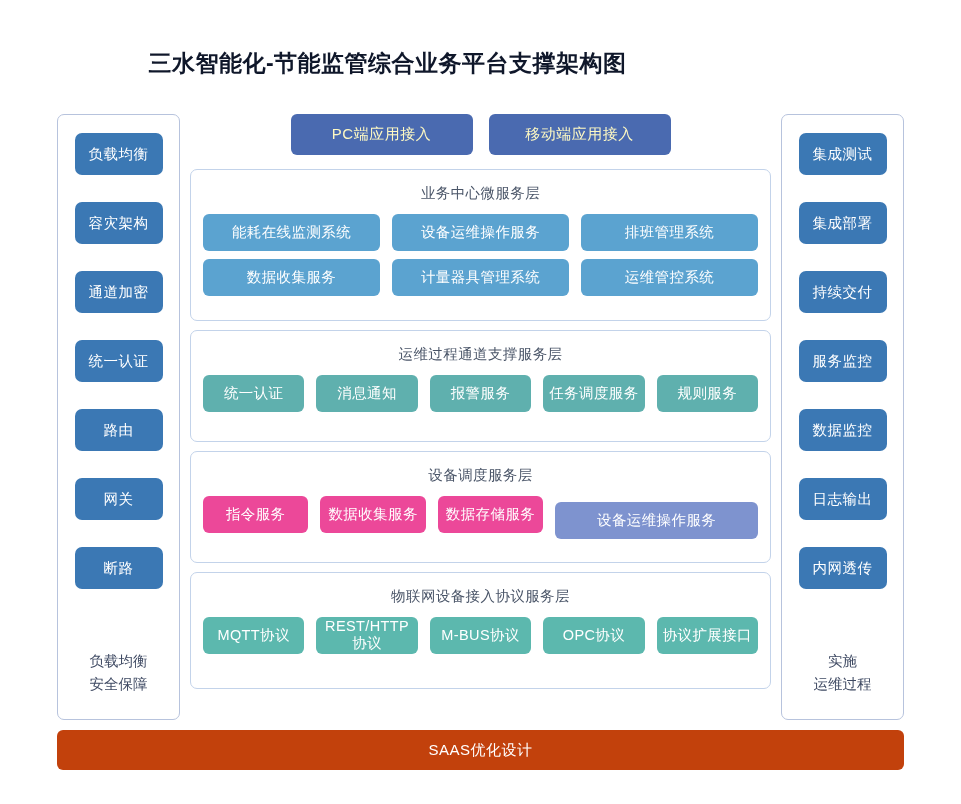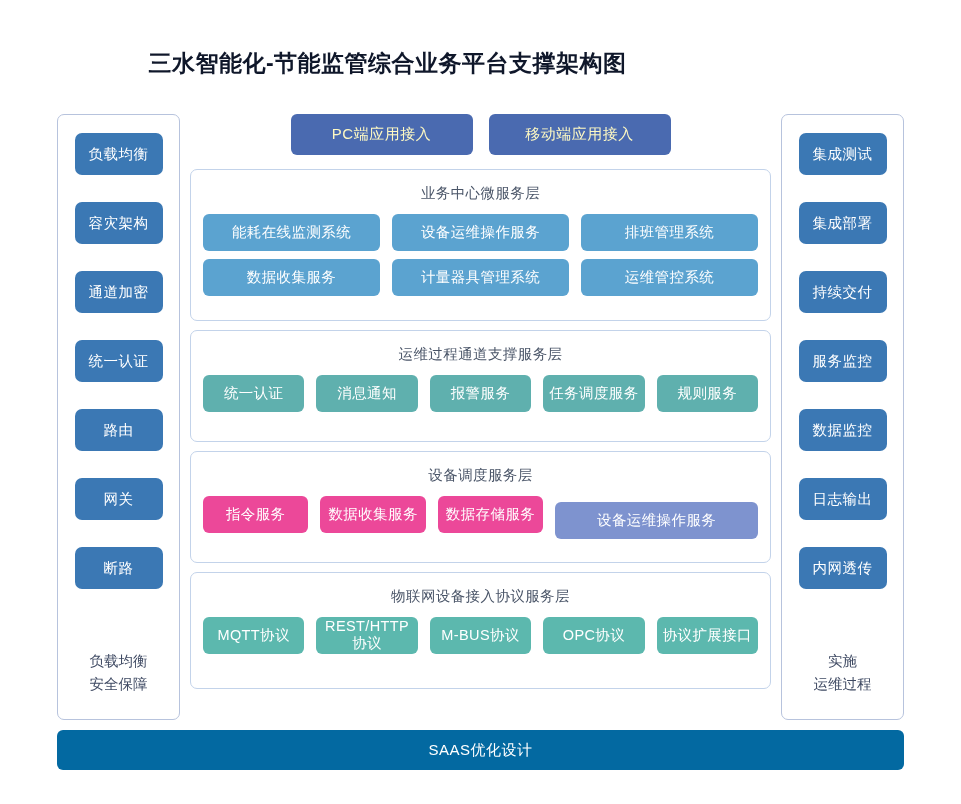--- a/index.html
+++ b/index.html
@@ -170,21 +170,21 @@
   .layer-device   { flex: 0 0 112px; }
   .layer-iot      { flex: 0 0 117px; }
 
   
   .bottom-bar {
     position: absolute;
     left: 57px;
     top: 730px;
     width: 847px;
     height: 40px;
-    background: #0369a1;
+    background: #c2410c;
     border-radius: 6px;
     color: #ffffff;
     display: flex;
     align-items: center;
     justify-content: center;
     font-size: 15px;
     letter-spacing: 0.5px;
     box-sizing: border-box;
   }
 </style>

